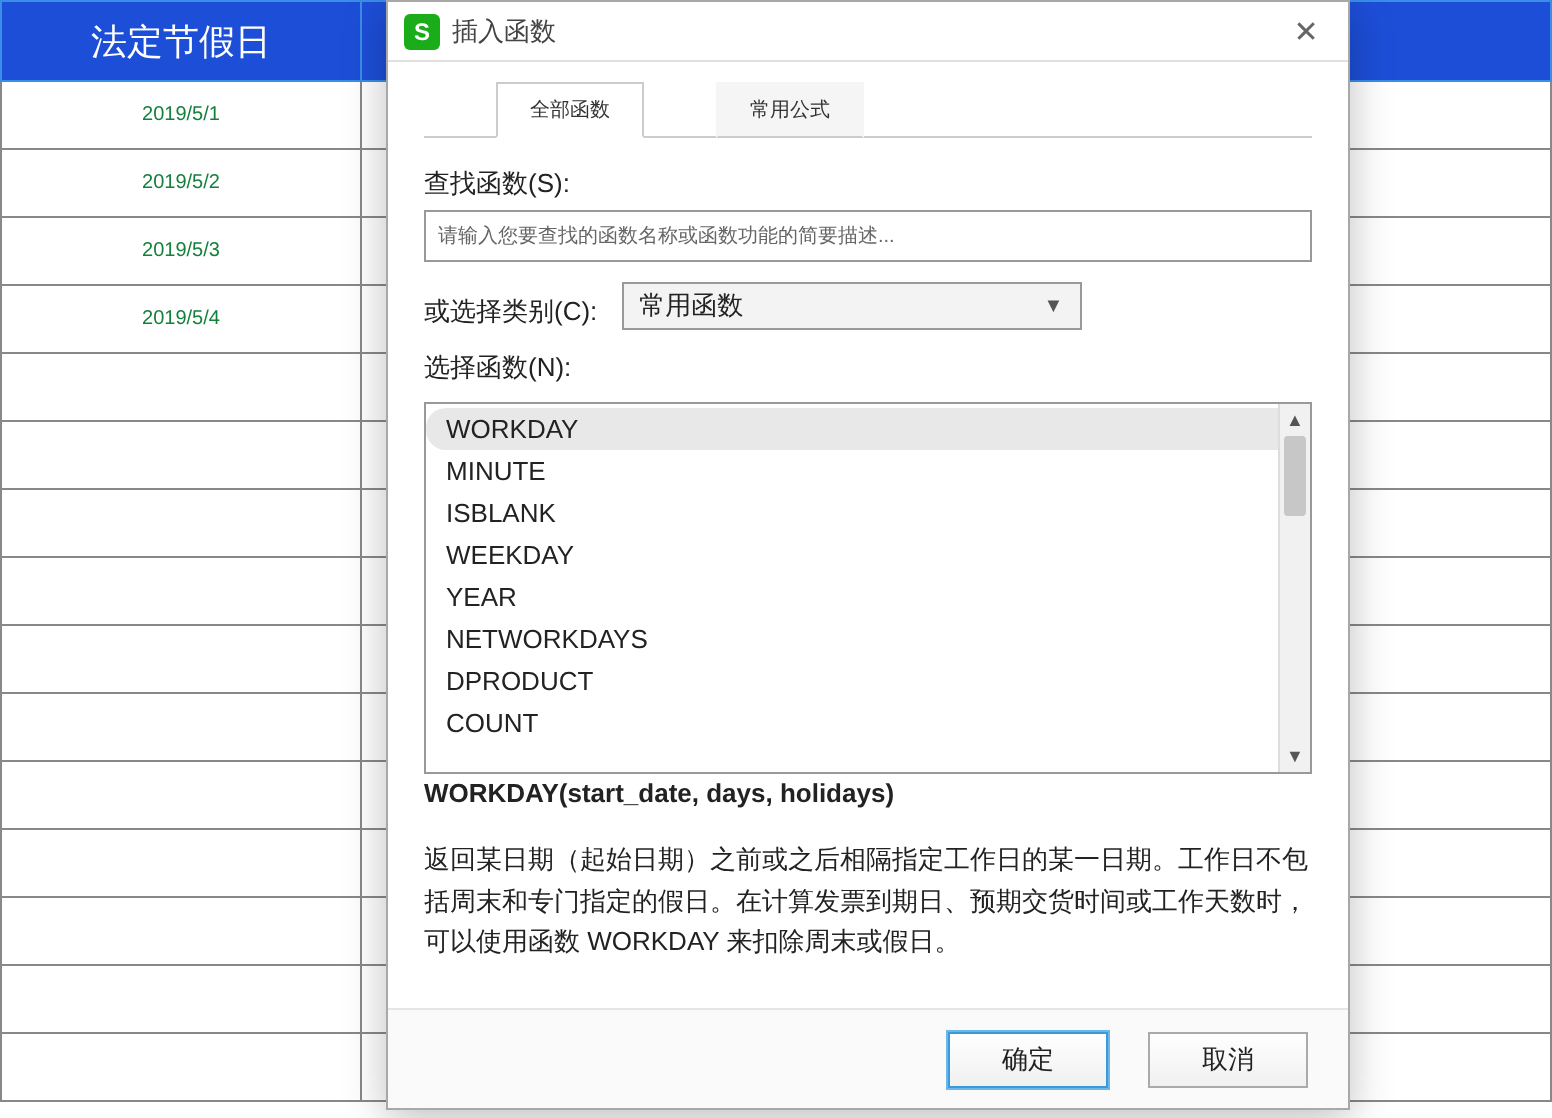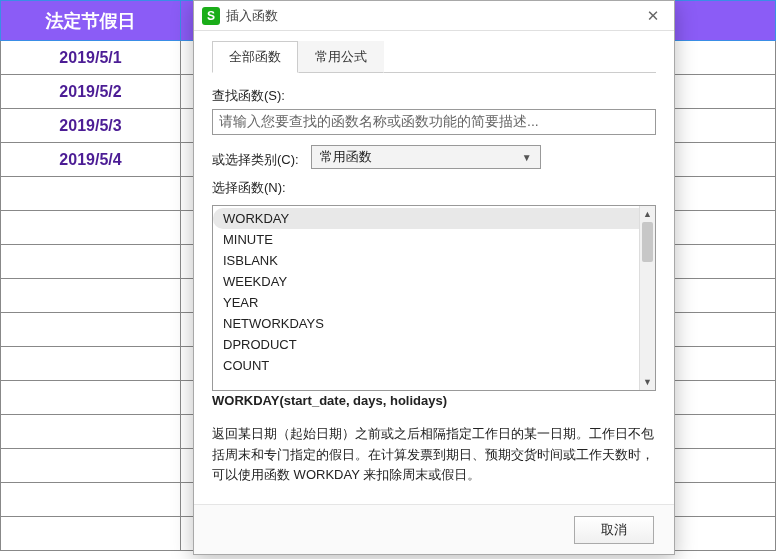--- a/index.html
+++ b/index.html
@@ -18,31 +18,30 @@
     width: 776px;
   }
   .sheet table {
     border-collapse: collapse;
     width: 100%;
   }
   .sheet td {
     border: 1px solid #888;
     height: 34px;
     text-align: center;
-    font-size: 16px;
-    color: #4c1d95;
+    font-size: 10px;
+    color: #15803d;
     background: #fff;
-    font-weight: bold;
   }
   .sheet td.col1 { width: 180px; }
   .sheet td.col2 { }
   .sheet tr.hdr-row td {
-    background: #8b5cf6;
+    background: #1d4ed8;
     color: #fff;
-    font-weight: bold;
+    font-weight: normal;
     font-size: 18px;
     border: 1px solid #3a8ee6;
     height: 40px;
   }
   .dialog {
     position: absolute;
     left: 193px;
     top: 0;
     width: 482px;
     height: 555px;
@@ -90,47 +89,48 @@
     flex-direction: column;
     overflow: hidden;
   }
   .tabs {
     display: flex;
     border-bottom: 1px solid #ccc;
     margin-bottom: 10px;
   }
   .tab {
     padding: 6px 16px;
-    font-size: 13px;
+    font-size: 10px;
     color: #333;
     cursor: pointer;
     border: 1px solid transparent;
     margin-bottom: -1px;
     background: #f5f5f5;
+    margin-left: 36px;
   }
   .tab.active {
     background: #fff;
     border: 1px solid #ccc;
     border-bottom: 1px solid #fff;
   }
   .tab:not(.active) {
     border-bottom: 1px solid #ccc;
   }
   .lbl {
     font-size: 13px;
     color: #222;
     margin-bottom: 4px;
     margin-top: 4px;
   }
   .text-input {
     width: 100%;
     height: 26px;
     border: 1px solid #999;
     padding: 2px 6px;
-    font-size: 14px;
+    font-size: 10px;
     color: #666;
   }
   .row-cat {
     display: flex;
     align-items: flex-end;
     margin-top: 10px;
   }
   .row-cat .lbl { margin: 0 12px 0 0; }
   .select {
     flex: 0 0 230px;
@@ -343,15 +343,16 @@
         </div>
         <div class="scroll-btn">▼</div>
       </div>
     </div>
     <div class="desc-block">
       <div class="sig">WORKDAY(start_date, days, holidays)</div>
       <div>返回某日期（起始日期）之前或之后相隔指定工作日的某一日期。工作日不包括周末和专门指定的假日。在计算发票到期日、预期交货时间或工作天数时，可以使用函数 WORKDAY 来扣除周末或假日。</div>
     </div>
   </div>
   <div class="buttons">
+    <button class="btn primary">确定</button>
     <button class="btn">取消</button>
   </div>
 </div>
 
 </body></html>

